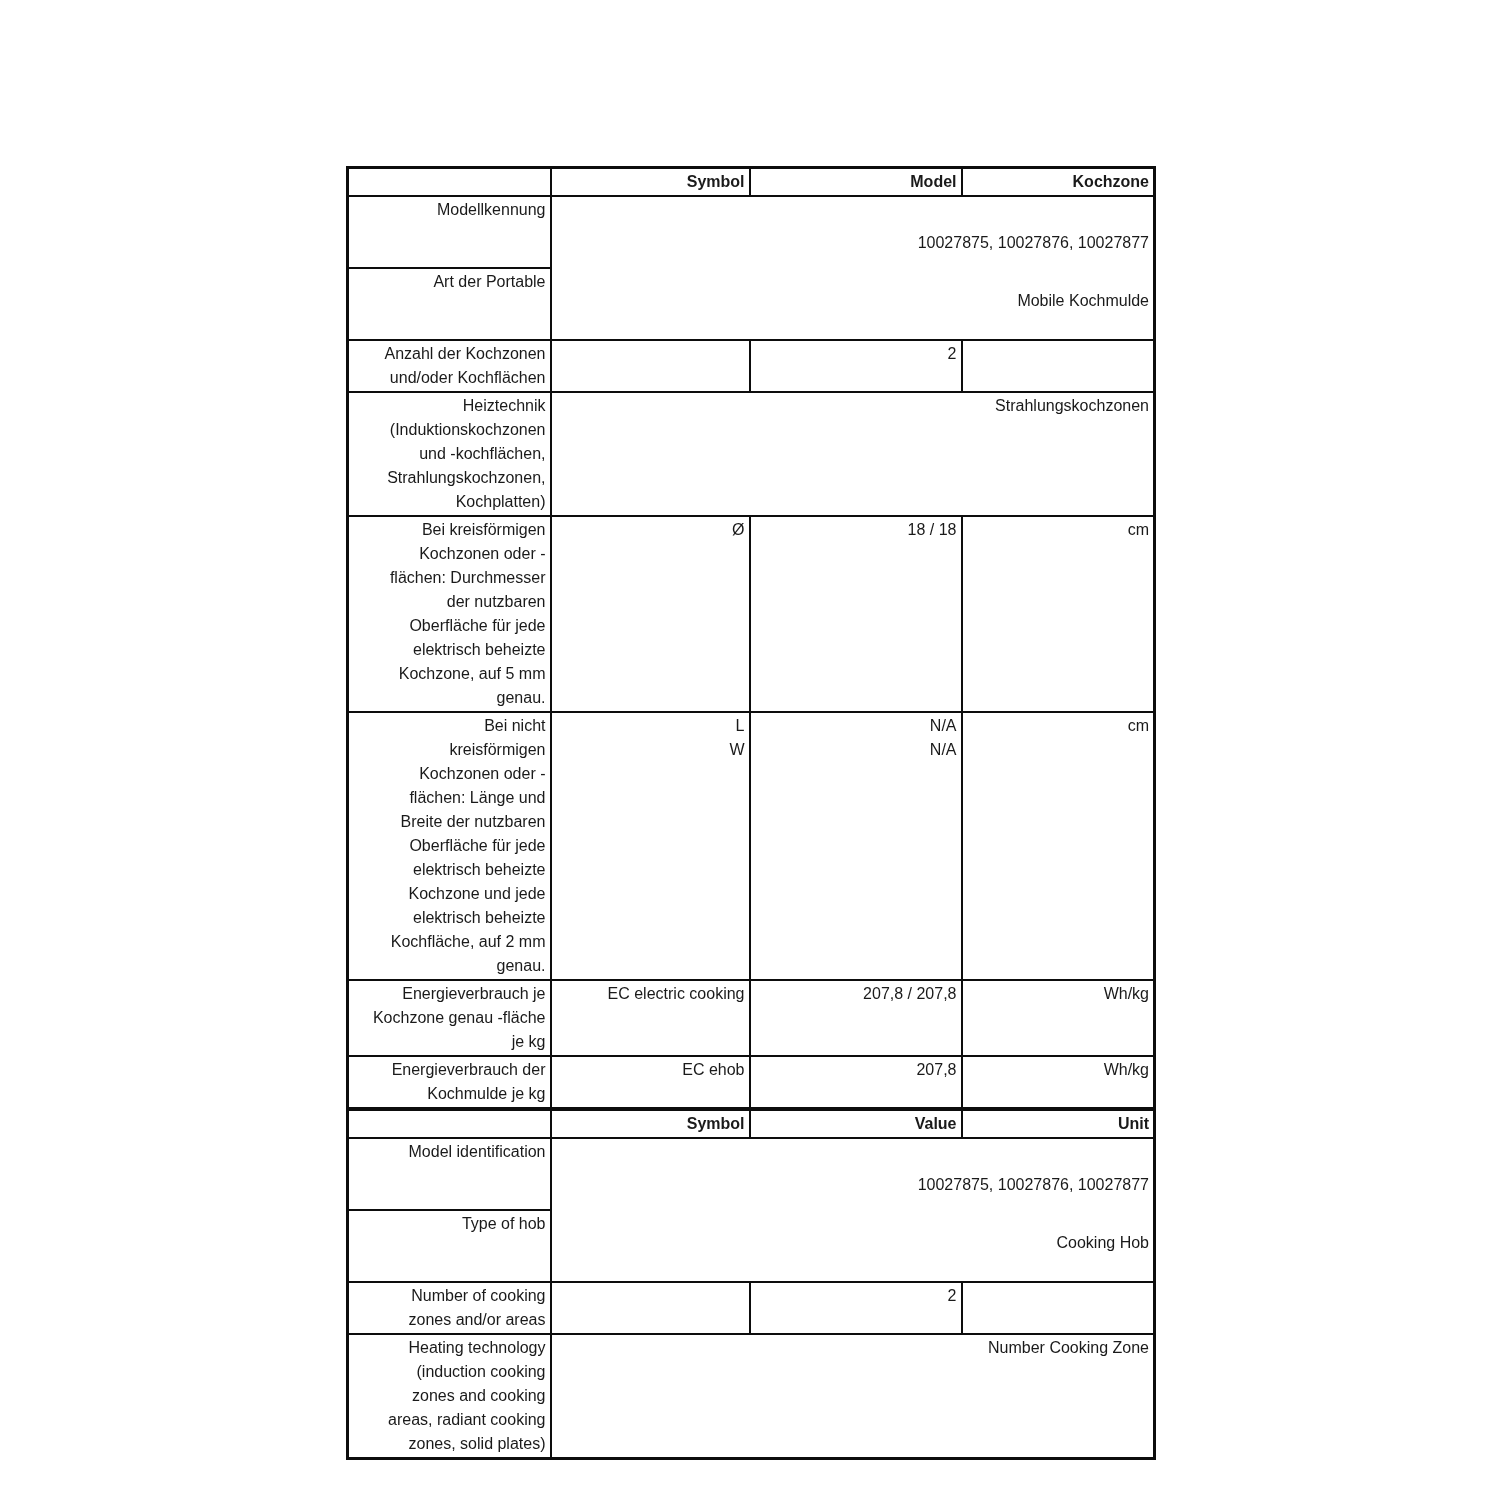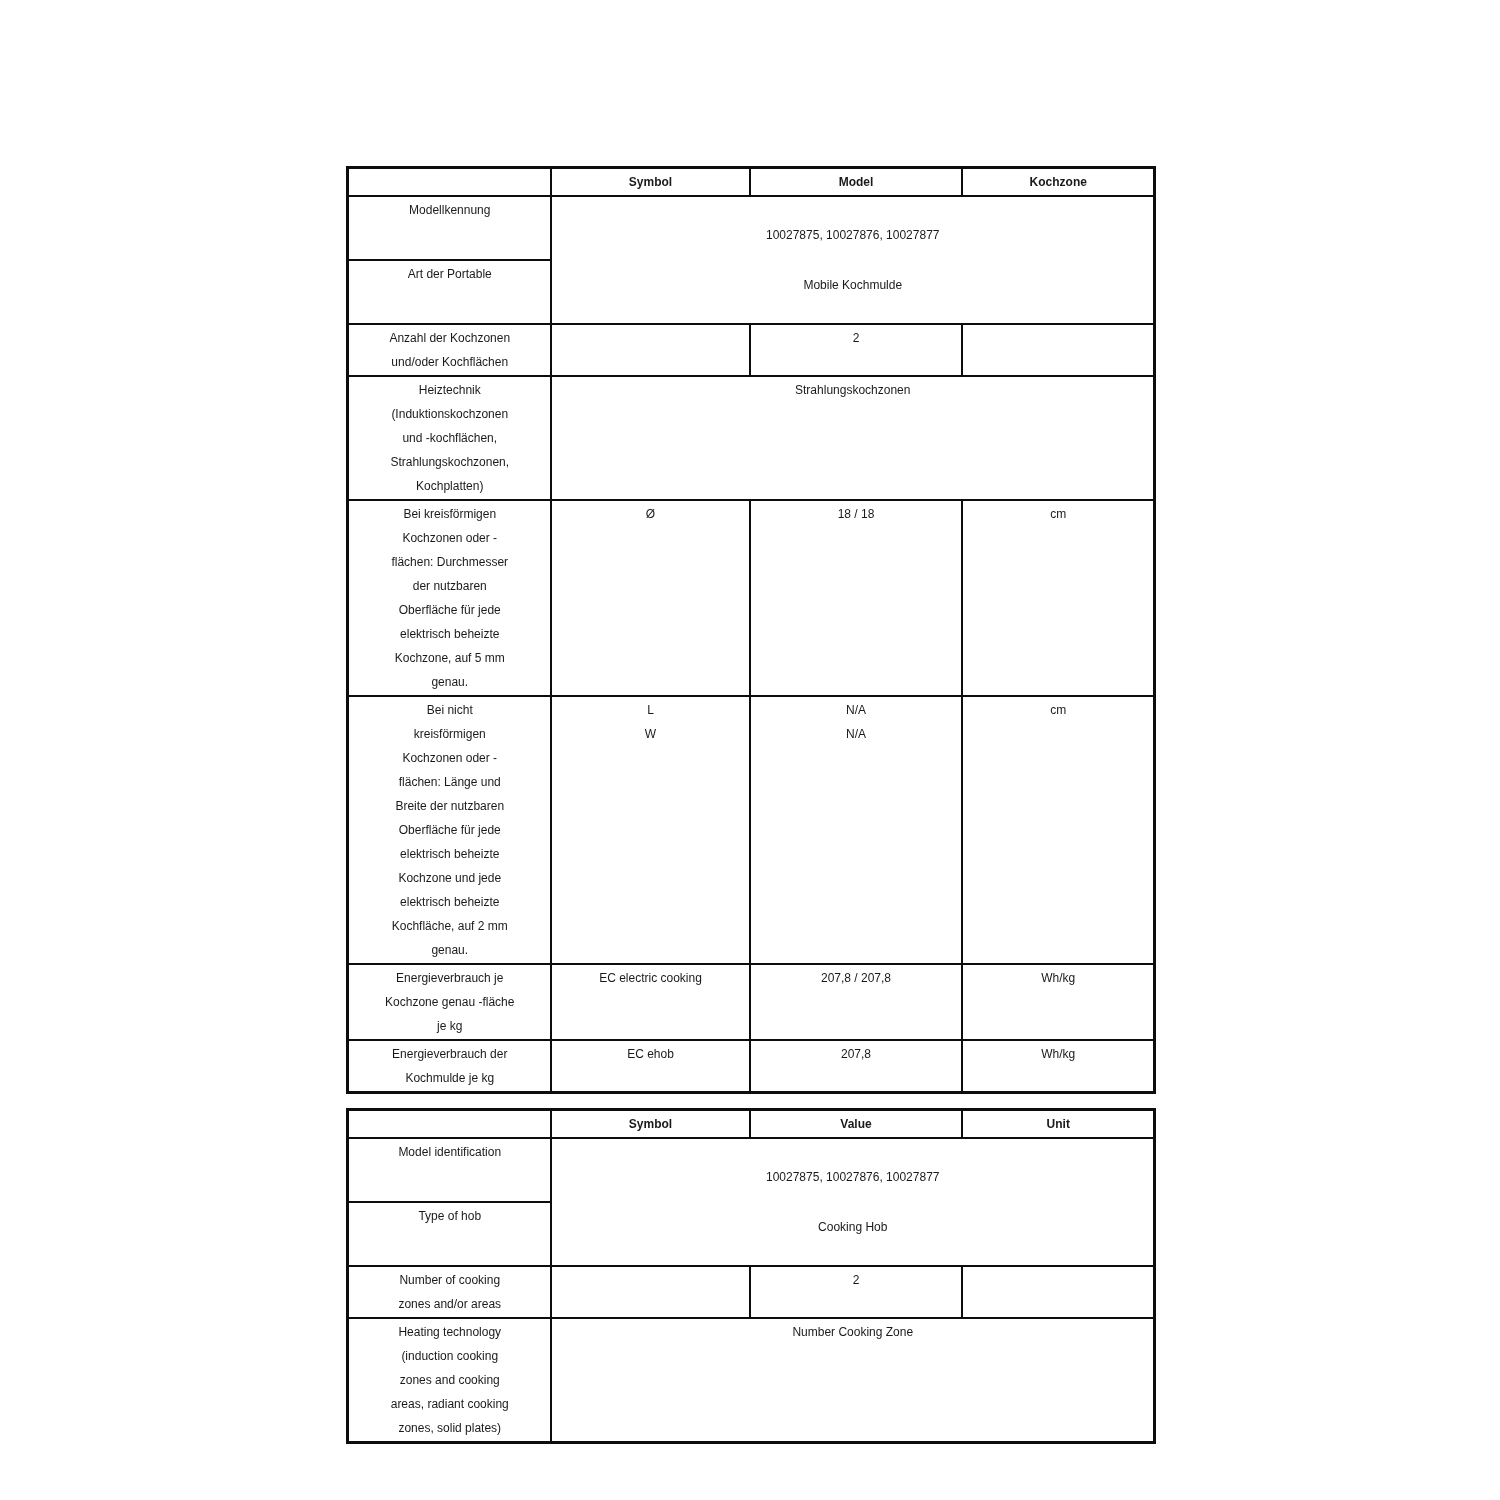--- a/index.html
+++ b/index.html
@@ -26,40 +26,41 @@
   }
   table.spec-de { top: 166px; }
   table.spec-en { top: 1108px; }
   table.spec, table.spec th, table.spec td {
     border: 2px solid #0d0d0d;
   }
   table.spec { border-width: 3px; }
   table.spec th, table.spec td {
     padding: 1px 4px 1px 5px;
     vertical-align: top;
-    text-align: center;
-    font-size: 12px;
+    text-align: right;
+    font-size: 16px;
     line-height: 24px;
     white-space: pre-line;
     overflow: hidden;
   }
   table.spec th {
     font-weight: bold;
     height: 24px;
   }
   td.label-cell {
     font-weight: normal;
   }
   td.value-cell, td.symbol-cell, td.unit-cell, td.span-cell, td.merged-cell {
     font-weight: normal;
   }
   td.merged-cell { padding-top: 0; padding-bottom: 0; }
   .merged-line {
     line-height: 26px;
     white-space: nowrap;
+    margin-top: 8px;
   }
   col.c1 { width: 203px; }
   col.c2 { width: 199px; }
   col.c3 { width: 212px; }
   col.c4 { width: 193px; }
 </style>
 </head>
 <body>
 
 <div class="page">

